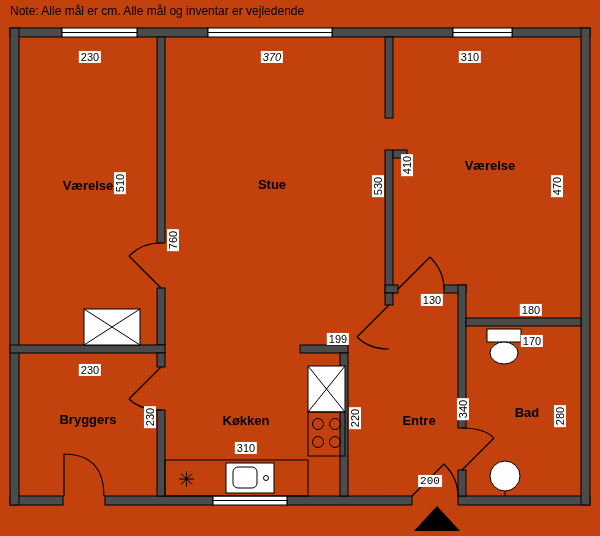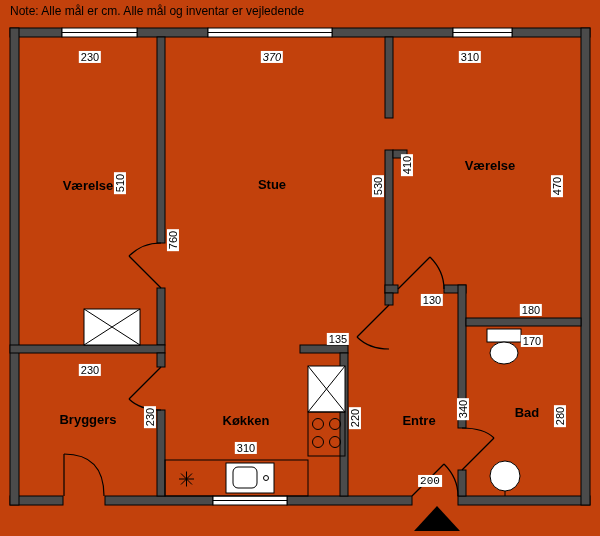--- a/index.html
+++ b/index.html
@@ -158,18 +158,18 @@
   <div class="dim vert" style="left:407px; top:165px;">410</div>
   <div class="dim vert" style="left:557px; top:186px;">470</div>
   <div class="dim vert" style="left:150px; top:417px;">230</div>
   <div class="dim vert" style="left:355px; top:418px;">220</div>
   <div class="dim vert" style="left:463px; top:409px;">340</div>
   <div class="dim vert" style="left:560px; top:416px;">280</div>
 
   <div class="dim" style="left:432px; top:300px;">130</div>
   <div class="dim" style="left:503px; top:310px;margin-left:28px;">180</div>
   <div class="dim" style="left:532px; top:341px;">170</div>
-  <div class="dim" style="left:338px; top:339px;">135</div>
+  <div class="dim" style="left:338px; top:339px;">199</div>
   <div class="dim" style="left:90px;  top:370px;">230</div>
   <div class="dim" style="left:246px; top:448px;">310</div>
   <div class="dim" style="left:430px; top:481px;font-family:Liberation Mono, monospace;">200</div>
 
 </div>
 
 </body></html>

